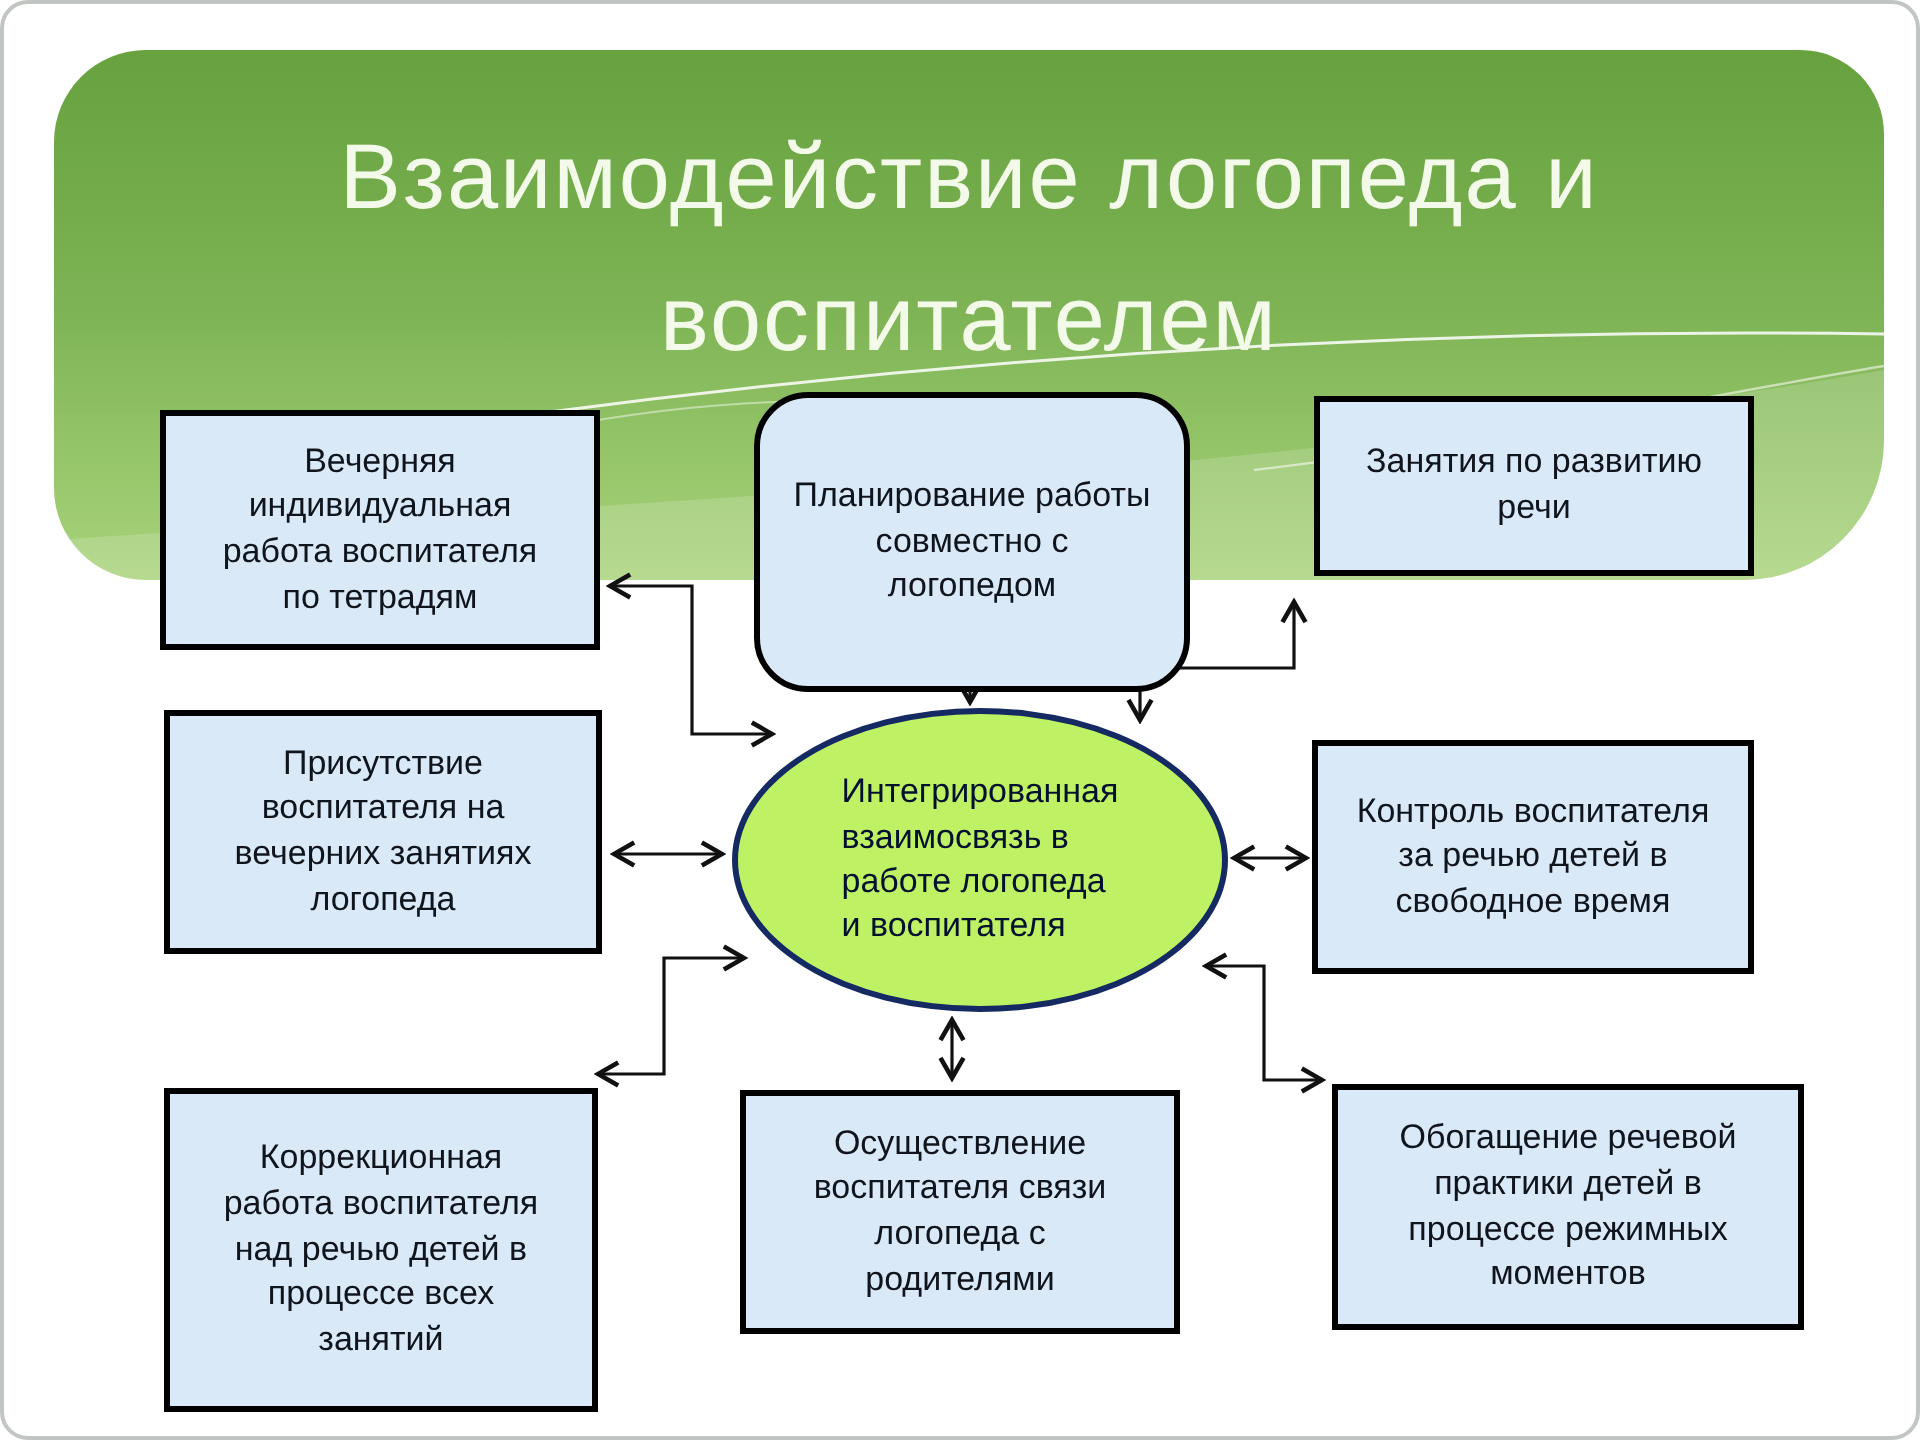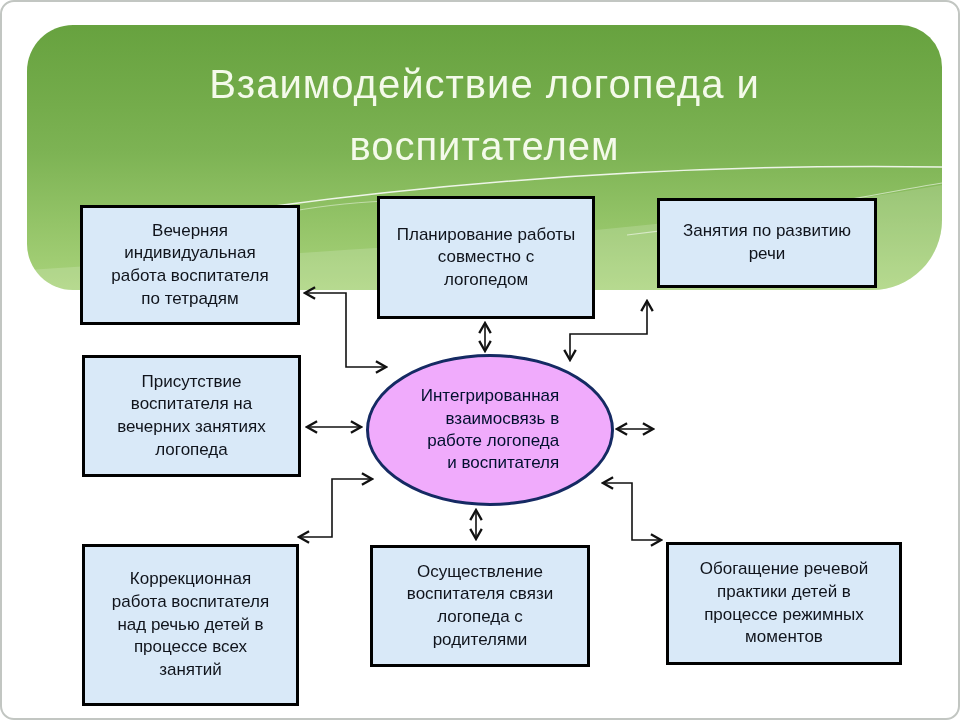--- a/index.html
+++ b/index.html
@@ -11,42 +11,42 @@
   
   .banner{
     position:absolute;left:25px;top:23px;width:915px;height:265px;
     border-radius:46px 42px 70px 46px;
     background:linear-gradient(180deg,#67a23f 0%,#74ac4b 30%,#7db354 48%,#94c468 75%,#a9d37b 100%);
     overflow:hidden;
   }
   .banner-decor{position:absolute;left:0;top:0;width:915px;height:265px;}
   .title{
     position:absolute;left:0;top:28px;width:915px;text-align:center;
-    color:#f4faea;font-size:40px;line-height:1.55;letter-spacing:1px;
+    color:#f4faea;font-size:46px;line-height:1.55;letter-spacing:1px;
   }
   
   .box{
     position:absolute;background:#d9e9f8;border:3px solid #000;box-sizing:border-box;
     display:flex;align-items:center;justify-content:center;text-align:center;
     font-size:17px;line-height:1.33;color:#10141c;padding:4px 6px;
   }
   .box span{white-space:pre-line;}
   .b-tl{left:78px; top:203px;width:220px;height:120px;}
-  .b-tc{left:375px;top:194px;width:218px;height:123px;}
+  .b-tc{left:375px;top:194px;width:218px;height:150px;border-radius:27px;}
   .b-tr{left:655px;top:196px;width:220px;height:90px;}
   .b-ml{left:80px; top:353px;width:219px;height:122px;}
   .b-mr{left:654px;top:368px;width:221px;height:117px;}
   .b-bl{left:80px; top:542px;width:217px;height:162px;}
   .b-bc{left:368px;top:543px;width:220px;height:122px;}
   .b-br{left:664px;top:540px;width:236px;height:123px;}
   
   .center-ellipse{
     position:absolute;left:364px;top:352px;width:248px;height:152px;
-    background:#f0abfc;border:3px solid #152a63;border-radius:50%;box-sizing:border-box;
-    display:flex;align-items:center;justify-content:center;text-align:right;
+    background:#bef264;border:3px solid #152a63;border-radius:50%;box-sizing:border-box;
+    display:flex;align-items:center;justify-content:center;text-align:left;
     font-size:17px;line-height:1.32;color:#01102e;
   }
   .center-ellipse span{white-space:pre-line;}
   
   .connectors{position:absolute;left:0;top:0;width:960px;height:720px;pointer-events:none;}
 </style>
 </head>
 <body>
 
 <div class="slide">
@@ -96,20 +96,25 @@
   <div class="box b-tr">
     <span>Занятия по развитию
 речи</span>
   </div>
   <div class="box b-ml">
     <span>Присутствие
 воспитателя на
 вечерних занятиях
 логопеда</span>
   </div>
+  <div class="box b-mr">
+    <span>Контроль воспитателя
+за речью детей в
+свободное время</span>
+  </div>
   <div class="box b-bl">
     <span>Коррекционная
 работа воспитателя
 над речью детей в
 процессе всех
 занятий</span>
   </div>
   <div class="box b-bc">
     <span>Осуществление
 воспитателя связи

